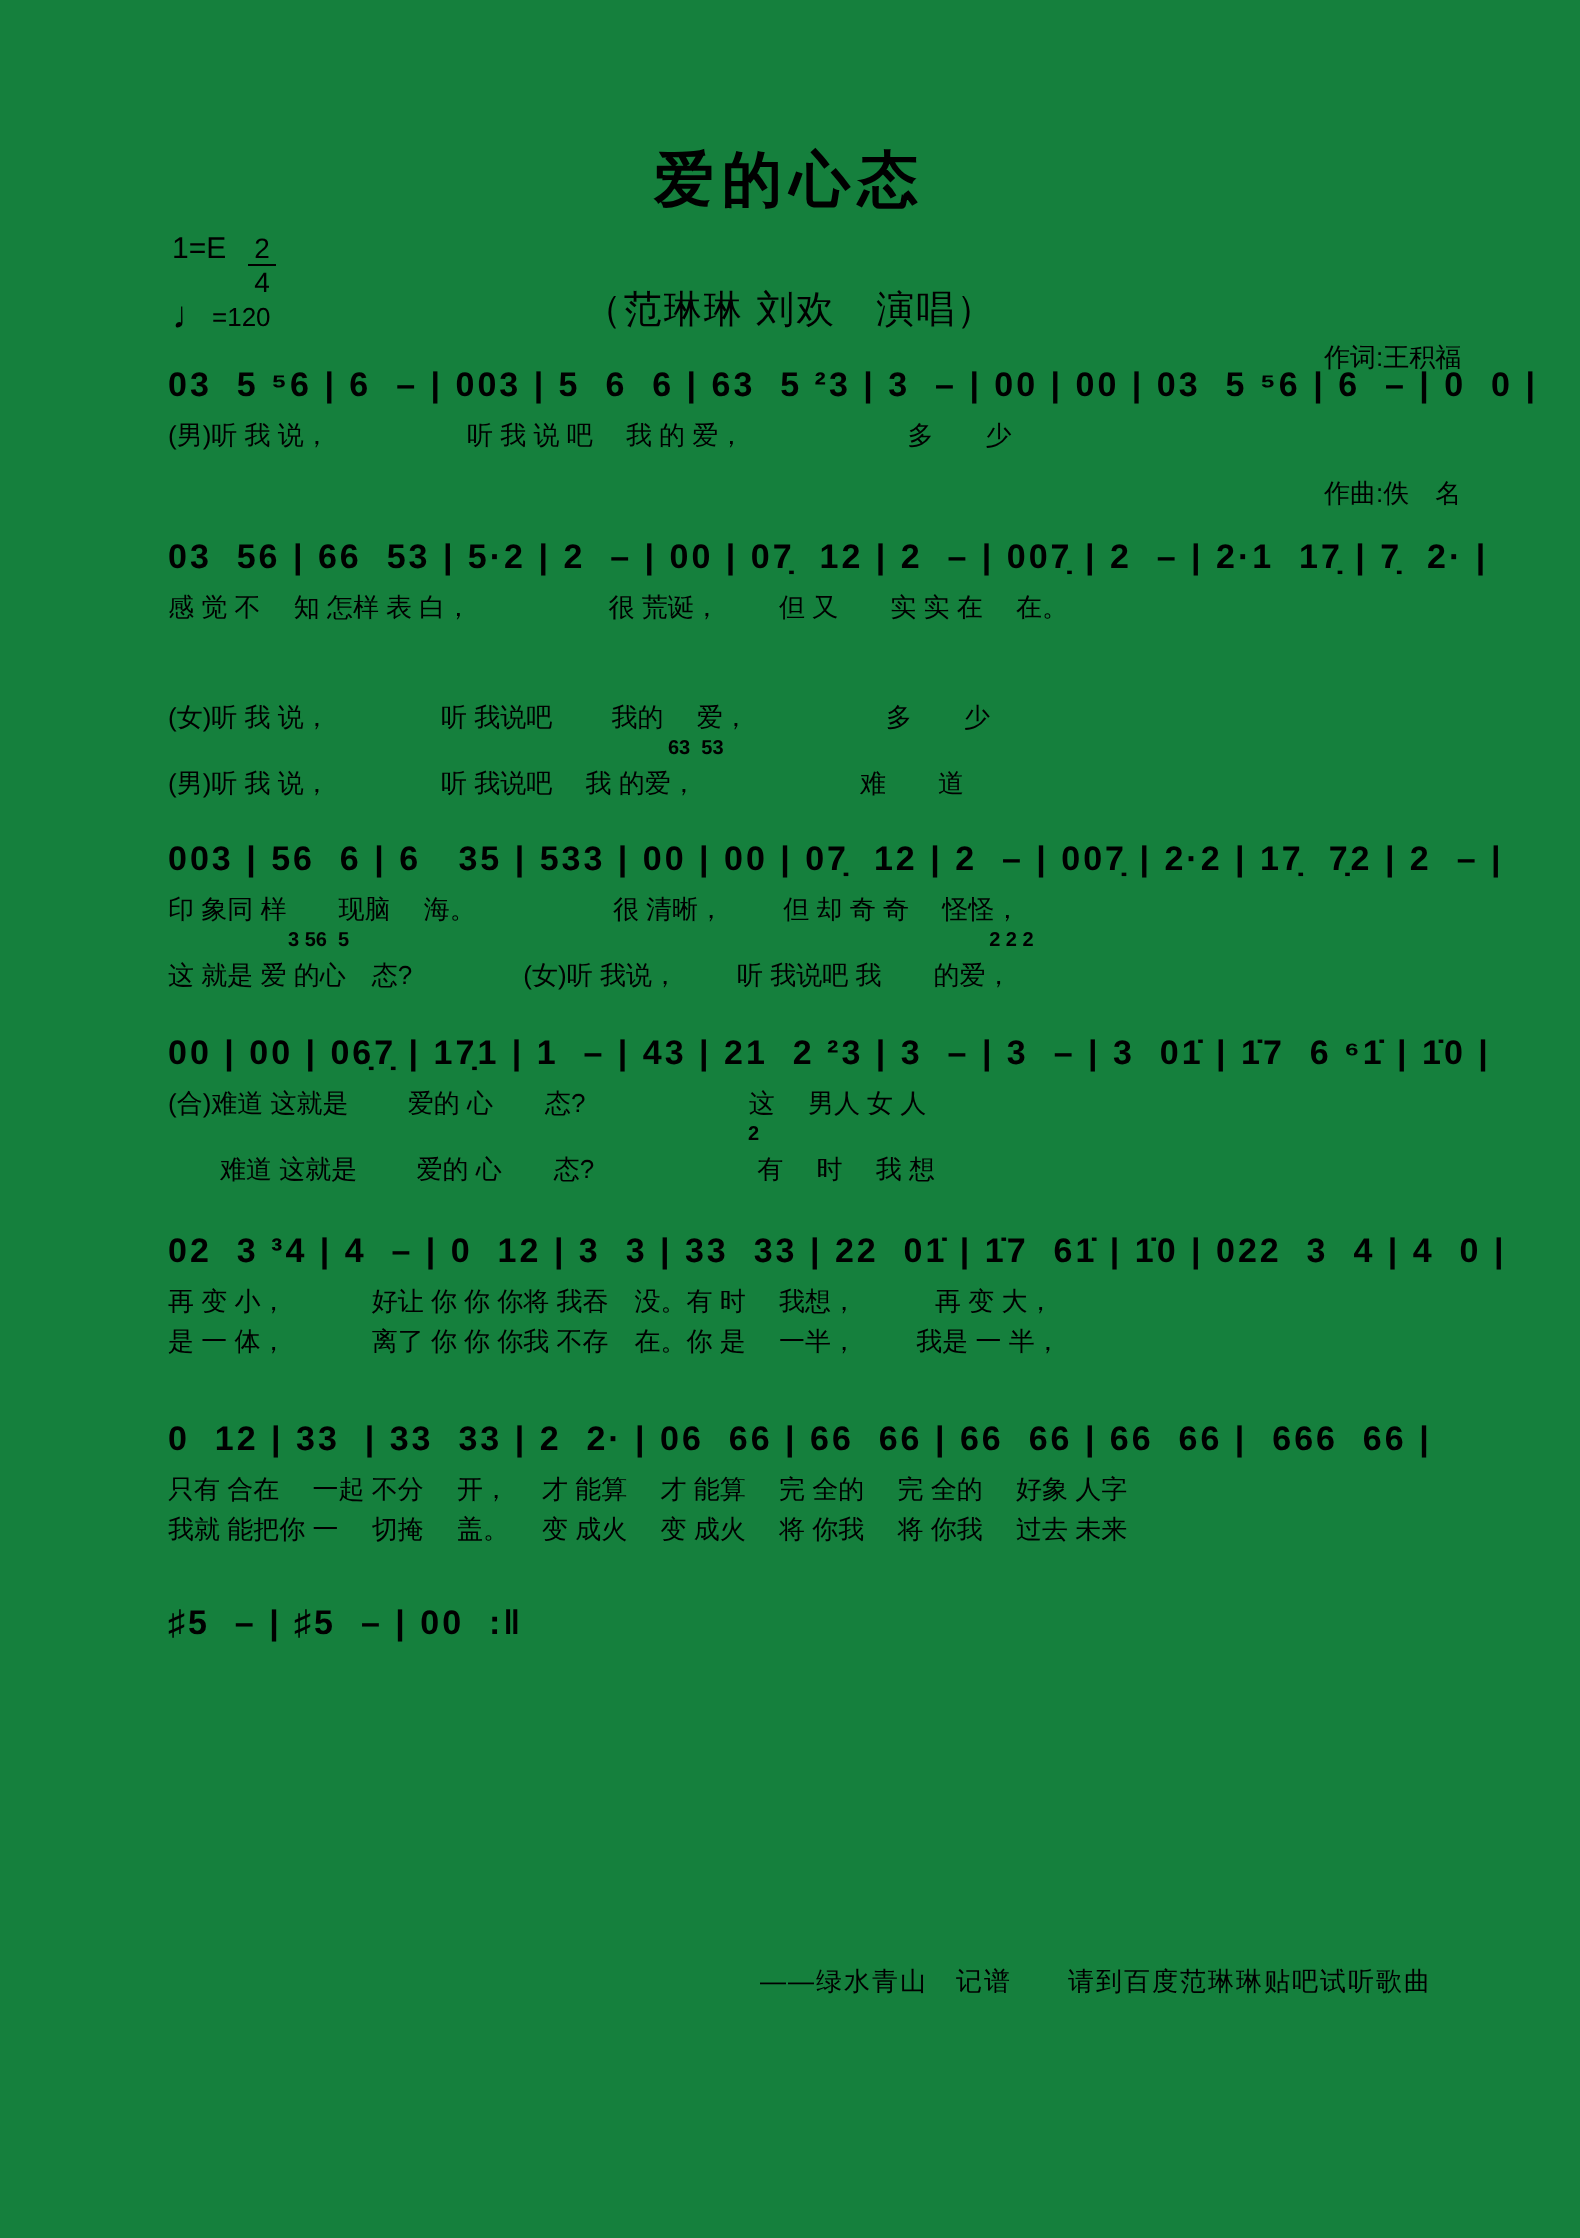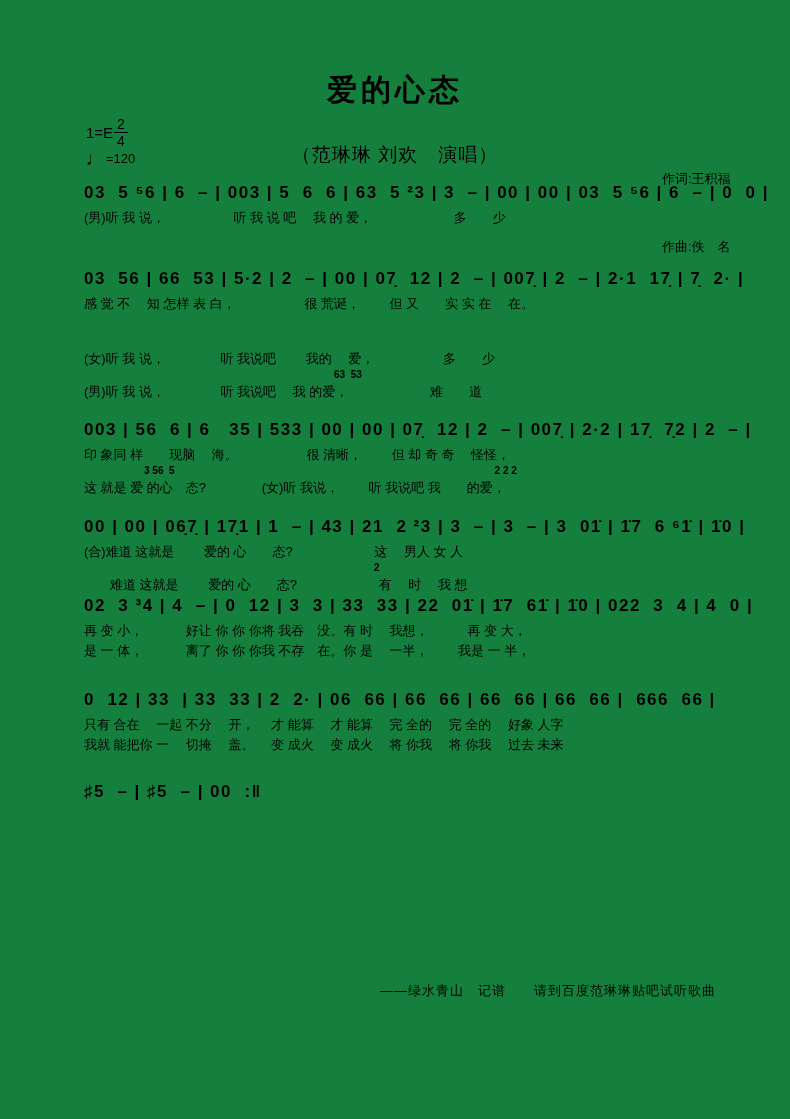--- a/index.html
+++ b/index.html
@@ -17,41 +17,41 @@
   }
   .subtitle{
     position:absolute;top:118px;left:0;width:100%;
     text-align:center;font-size:19px;letter-spacing:1px;margin-top:24px;
   }
   .credits{
     position:absolute;top:122px;left:618px;
     font-size:13px;line-height:1.75;white-space:pre;margin-left:44px;
   }
   .keysig{position:absolute;top:116px;left:86px;font-size:15px;}
-  .keyrow{display:flex;align-items:center;gap:1px;}
+  .keyrow{display:flex;align-items:flex-start;gap:11px;}
   .frac{display:inline-flex;flex-direction:column;align-items:center;font-size:14px;line-height:1.15;}
   .frac .num{border-bottom:1px solid #000;padding:0 3px;}
   .frac .den{padding:0 3px;}
   .temporow{margin-top:2px;font-size:13px;display:flex;align-items:center;}
   .tempo-note{font-size:19px;line-height:14px;margin-right:1px;}
   .score{position:absolute;left:84px;top:180px;width:690px;}
   .system{margin:0;}
   .notes{
     font-size:17px;font-weight:700;white-space:pre;
     letter-spacing:1.5px;line-height:26px;
     font-family:Liberation Sans, sans-serif;
   }
   .lyric{font-size:13px;white-space:pre;line-height:17px;margin-top:3px;}
   .hint{font-size:10px;font-weight:700;white-space:pre;line-height:11px;margin-top:2px;}
   
   .s1{margin-bottom:40px;}
   .s2{margin-bottom:38px;}
   .s3{margin-bottom:17px;}
   .s4{margin-bottom:18px;}
-  .s5{}
+  .s5{margin-bottom:20px;}
   .s6{margin-bottom:28px;}
   .s7{margin-bottom:26px;}
   .s8{margin-bottom:14px;}
   .s9{margin-bottom:0;}
   .footer{
     position:absolute;left:380px;top:982px;
     font-size:13px;letter-spacing:1px;white-space:pre;
   }
 </style>
 </head>

